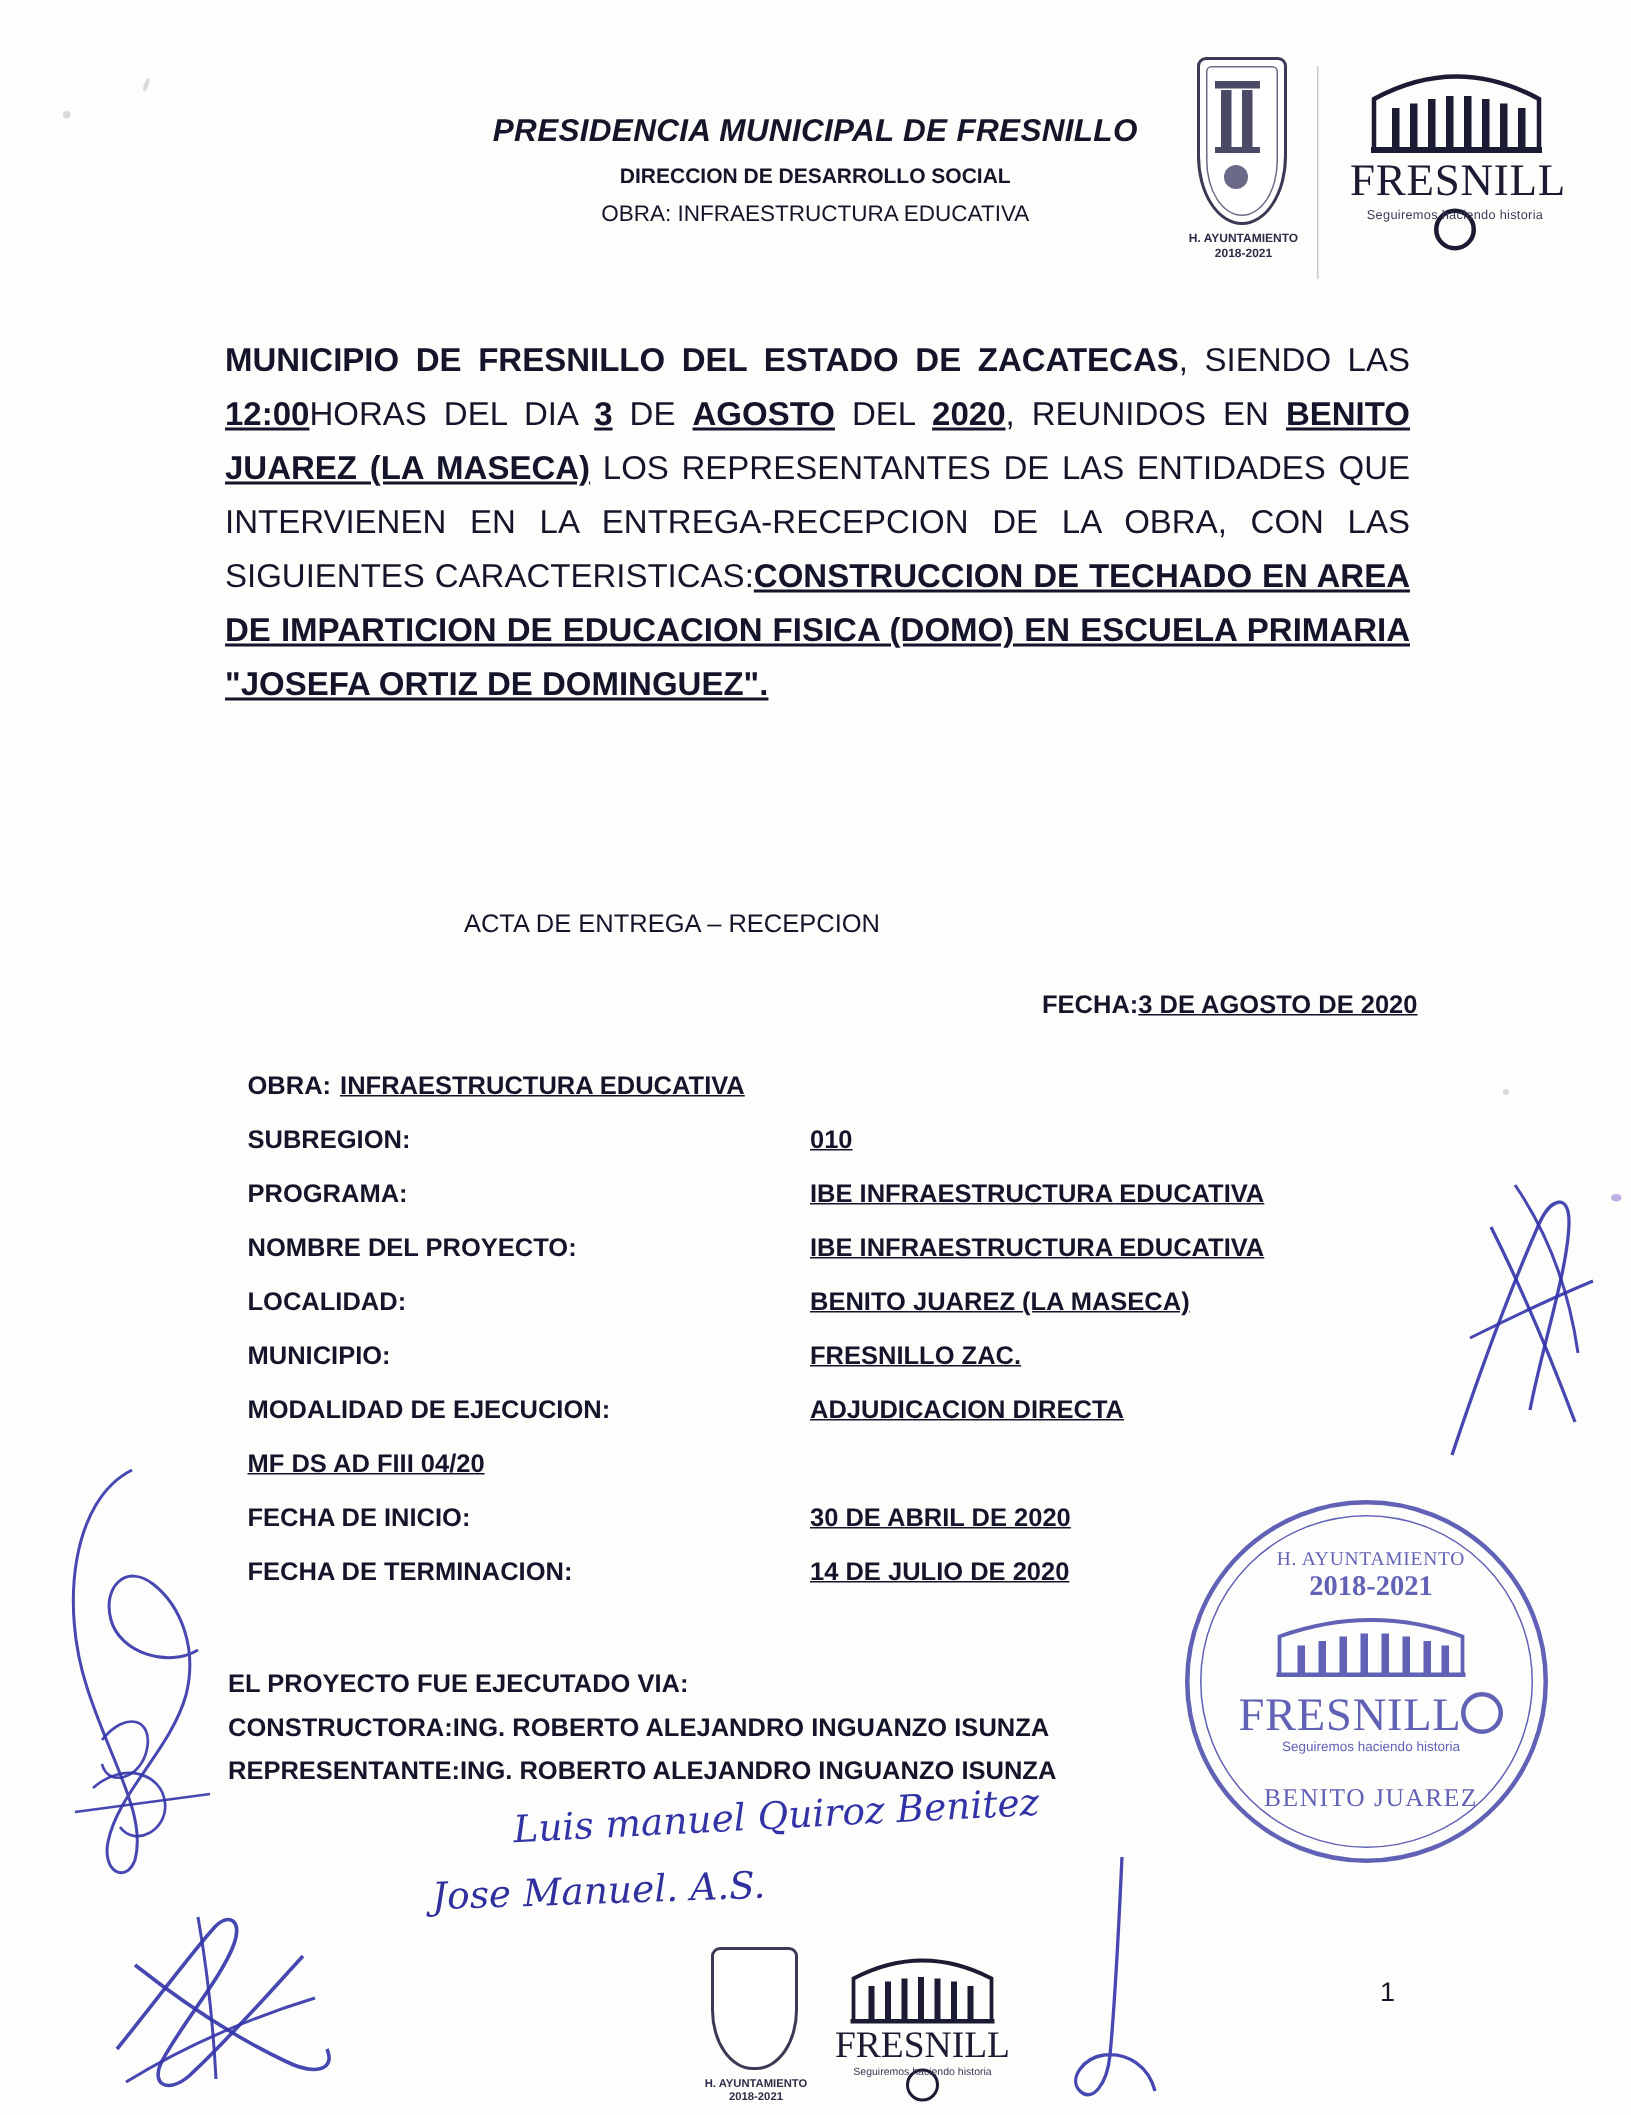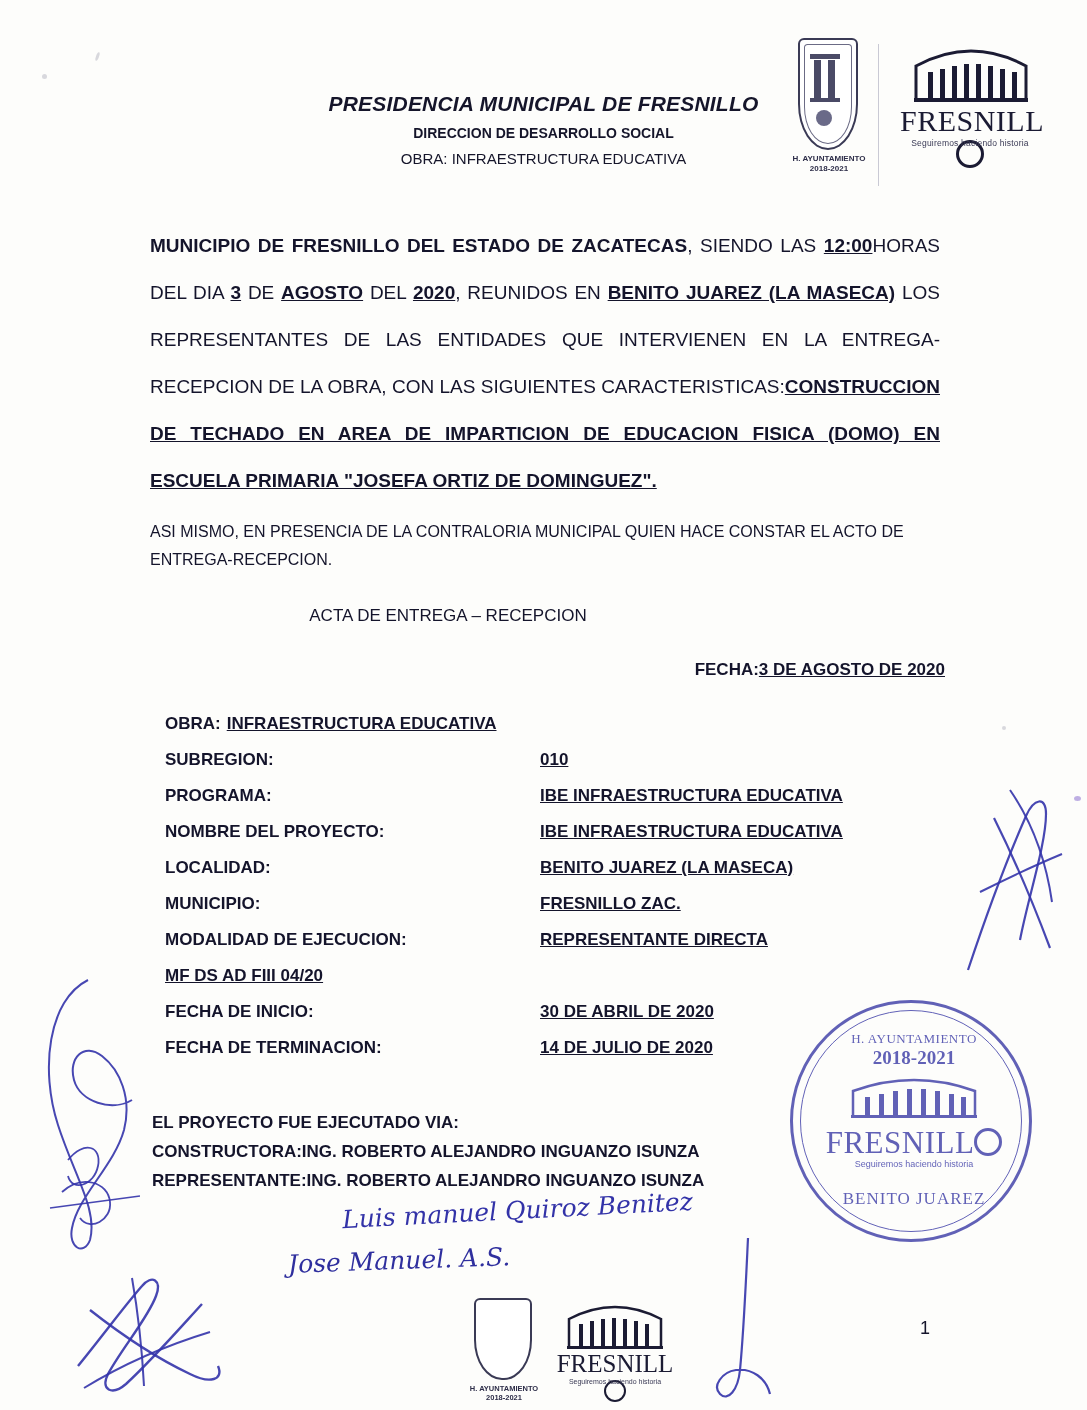--- a/index.html
+++ b/index.html
@@ -24,21 +24,21 @@
   .speck {
     position: absolute;
     background: #b9b9c4;
     border-radius: 50%;
     opacity: .55;
   }
 
   
   .header {
     position: absolute;
-    top: 92px;
+    top: 76px;
     left: 0;
     width: 1087px;
     text-align: center;
   }
   .hdr-line1 {
     font-size: 21px;
     font-weight: bold;
     font-style: italic;
     letter-spacing: .2px;
     color: #15152a;
@@ -151,22 +151,22 @@
     width: 1px;
     height: 142px;
     background: #c9c9d4;
   }
 
   
   .para {
     position: absolute;
     left: 150px;
     width: 790px;
-    font-size: 19px;
-    line-height: 47px;
+    font-size: 22px;
+    line-height: 36px;
     text-align: justify;
     color: #14142b;
   }
   #intro-para { top: 222px; }
   .b { font-weight: bold; }
   .u { text-decoration: underline; }
   .bu { font-weight: bold; text-decoration: underline; }
 
   #presencia-para {
     top: 518px;
@@ -444,21 +444,20 @@
       <rect x="88" y="27" width="5" height="31" fill="#1b1b33"></rect>
       <rect x="100" y="30" width="5" height="28" fill="#1b1b33"></rect>
       <rect x="2" y="56" width="114" height="4" fill="#1b1b33"></rect>
     </svg>
     <div class="logo-word"><span>FRESNILL</span><span class="o"></span></div>
     <div class="logo-sub">Seguiremos haciendo historia</div>
   </div>
 
   <div class="para" id="intro-para"><span class="b">MUNICIPIO DE FRESNILLO DEL ESTADO DE ZACATECAS</span><span>, SIENDO LAS </span><span class="bu">12:00</span><span>HORAS DEL DIA </span><span class="bu">3</span><span> DE </span><span class="bu">AGOSTO</span><span> DEL </span><span class="bu">2020</span><span>, REUNIDOS EN </span><span class="bu">BENITO JUAREZ (LA MASECA)</span><span> LOS REPRESENTANTES DE LAS ENTIDADES QUE INTERVIENEN EN LA ENTREGA-RECEPCION DE LA OBRA, CON LAS SIGUIENTES CARACTERISTICAS:</span><span class="bu">CONSTRUCCION DE TECHADO EN AREA DE IMPARTICION DE EDUCACION FISICA (DOMO) EN ESCUELA PRIMARIA "JOSEFA ORTIZ DE DOMINGUEZ".</span></div>
 
-  <div class="para" id="presencia-para">ASI MISMO, EN PRESENCIA DE LA CONTRALORIA MUNICIPAL QUIEN HACE CONSTAR EL ACTO DE ENTREGA-RECEPCION.</div>
 
   <div class="acta-title">ACTA DE ENTREGA – RECEPCION</div>
 
   <div class="fecha-line"><span>FECHA:</span><span class="u">3 DE AGOSTO DE 2020</span></div>
 
   <div class="fields">
     <div class="frow obra">
       <div class="flabel">OBRA:</div>
       <div class="fvalue">INFRAESTRUCTURA EDUCATIVA</div>
     </div>
@@ -477,21 +476,21 @@
     <div class="frow">
       <div class="flabel">LOCALIDAD:</div>
       <div class="fvalue">BENITO JUAREZ (LA MASECA)</div>
     </div>
     <div class="frow">
       <div class="flabel">MUNICIPIO:</div>
       <div class="fvalue">FRESNILLO ZAC.</div>
     </div>
     <div class="frow">
       <div class="flabel">MODALIDAD DE EJECUCION:</div>
-      <div class="fvalue">REPRESENTANTE DIRECTA</div>
+      <div class="fvalue">ADJUDICACION DIRECTA</div>
     </div>
     <div class="frow">
       <div class="fvalue">MF DS AD FIII 04/20</div>
     </div>
     <div class="frow">
       <div class="flabel">FECHA DE INICIO:</div>
       <div class="fvalue">30 DE ABRIL DE 2020</div>
     </div>
     <div class="frow">
       <div class="flabel">FECHA DE TERMINACION:</div>

